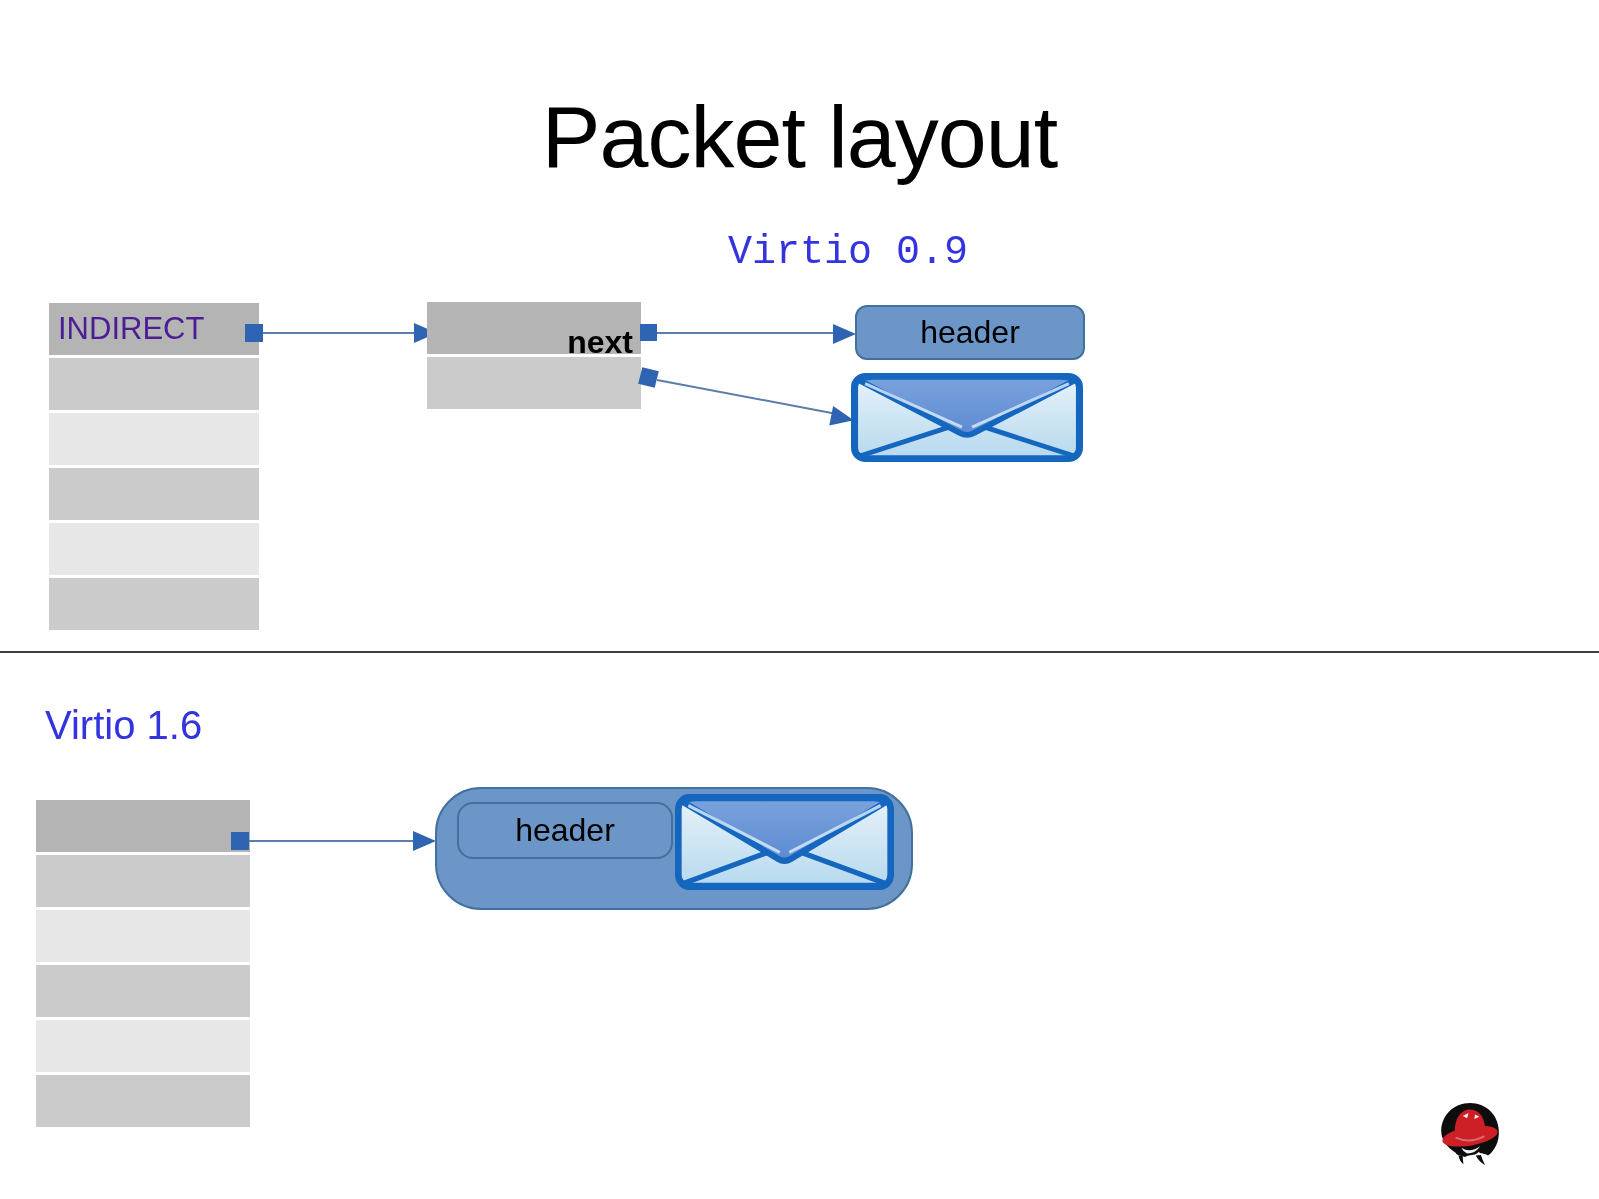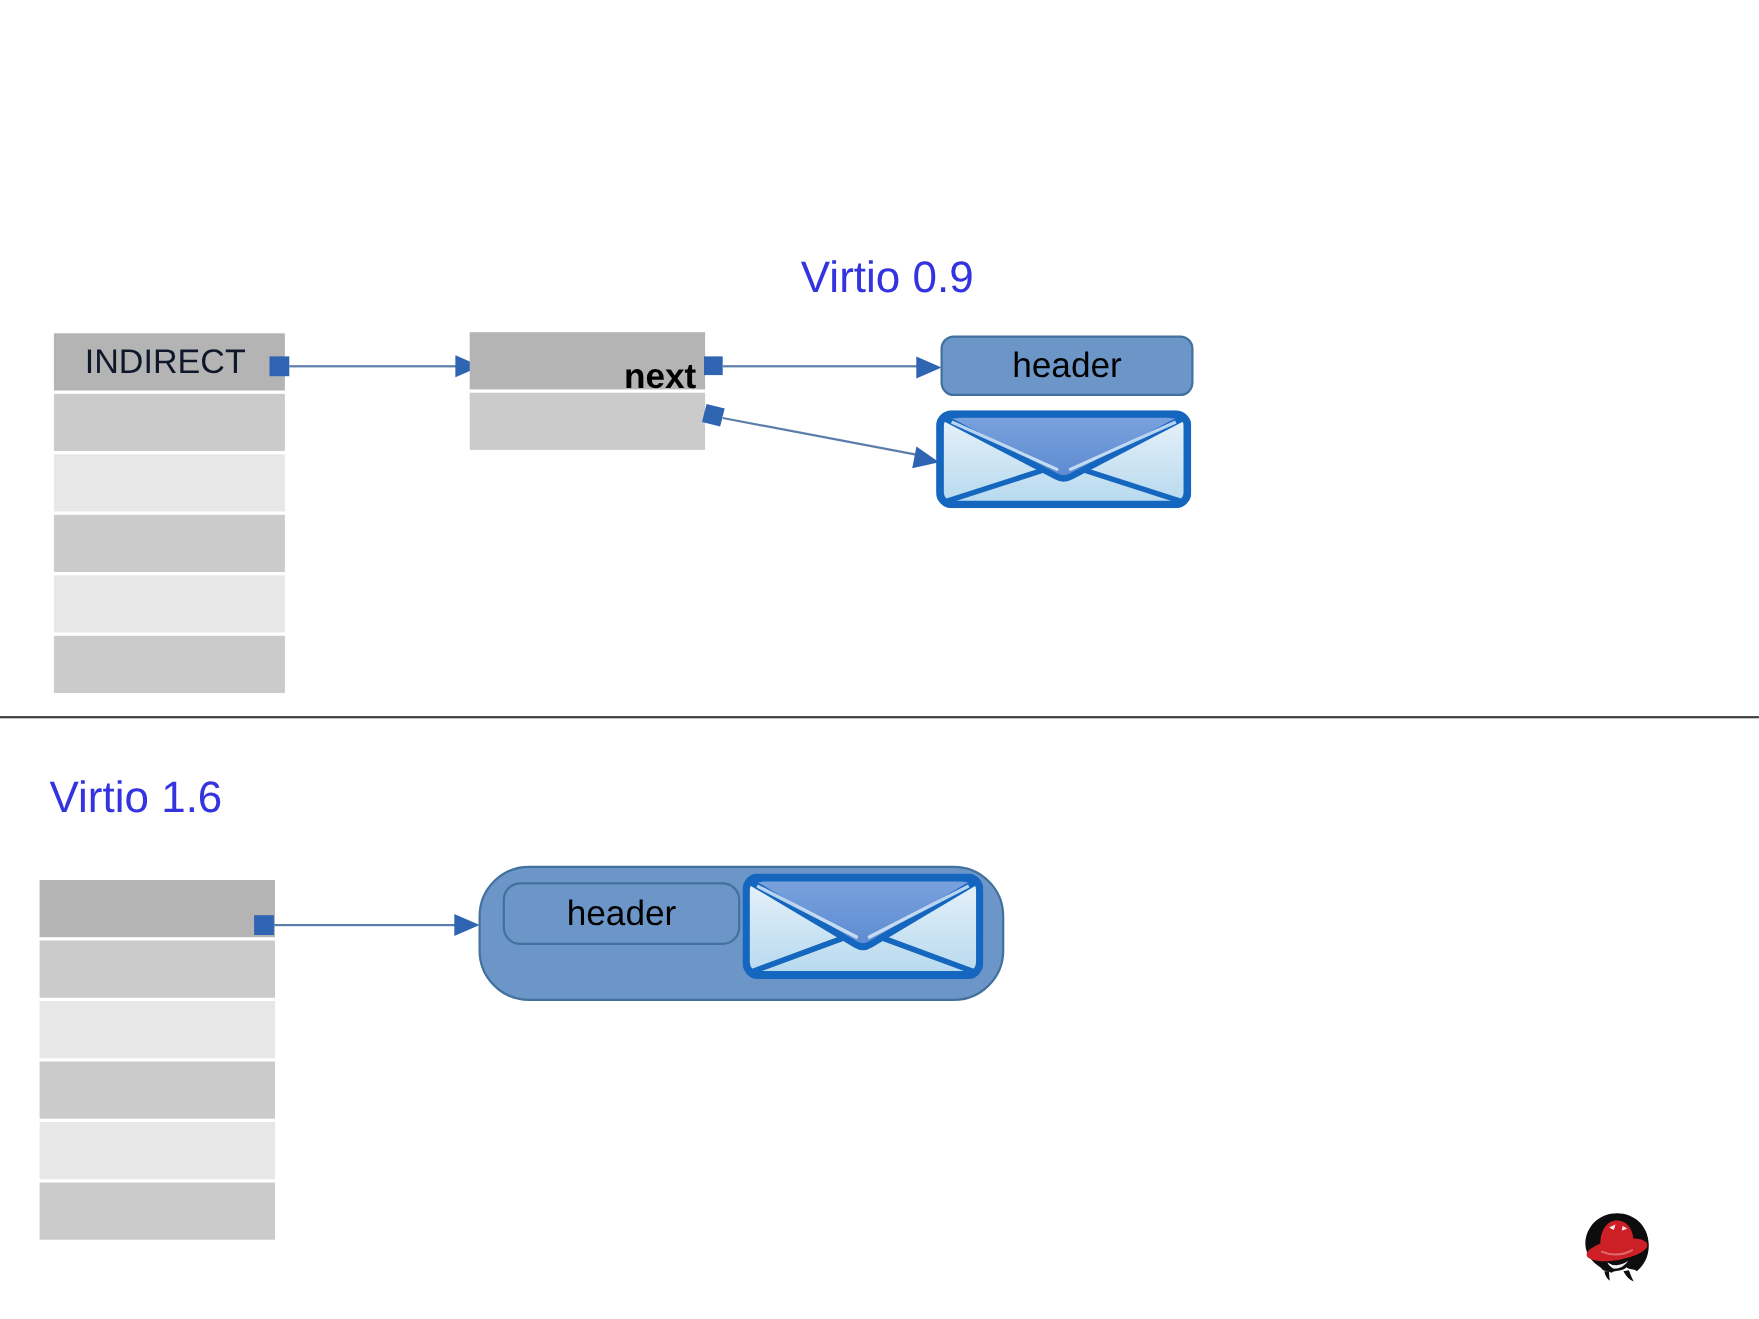--- a/index.html
+++ b/index.html
@@ -6,34 +6,34 @@
   .slide{
     position:relative;width:1599px;height:1199px;background:#ffffff;
     font-family:"Liberation Sans", sans-serif;overflow:hidden;
   }
   .title{
     position:absolute;top:86px;left:0;width:100%;margin:0;
     text-align:center;font-size:88px;font-weight:400;color:#000;
     letter-spacing:-1px;
   }
   .section-label{position:absolute;font-size:40px;color:var(--label-blue);}
-  .label-v09{left:728px;top:230px;}
+  .label-v09{left:728px;top:230px;font-family:Liberation Mono, monospace;}
   .label-v10{left:45px;top:703px;}
 
   
   .table{position:absolute;width:210px;}
   .t1{left:49px;top:303px;}
   .t2{left:36px;top:800px;width:214px;}
   .row{height:52px;margin-bottom:3px;position:relative;}
   .shade-dark{background:var(--row-dark);}
   .shade-medium{background:var(--row-medium);}
   .shade-light{background:var(--row-light);}
   .row-label{
-    display:block;line-height:52px;padding-left:28px;
-    font-size:31px;color:#0f172a;white-space:nowrap;
+    display:block;line-height:52px;padding-left:9px;
+    font-size:31px;color:#4c1d95;white-space:nowrap;
   }
 
   
   .descbox{position:absolute;left:427px;top:302px;width:214px;}
   .descbox .row:first-child{height:56px;}
   .next-label{
     position:absolute;right:8px;top:22px;font-size:32px;color:#000;z-index:2;font-weight:bold;
   }
 
   
@@ -87,20 +87,21 @@
   }
   .env2{position:absolute;left:238px;top:5px;width:219px;height:96px;}
 
   .redhat{position:absolute;left:1434px;top:1100px;width:72px;height:68px;}
 </style>
 </head>
 <body>
 
 <div class="slide">
 
+  <h1 class="title">Packet layout</h1>
 
   <div class="section-label label-v09">Virtio 0.9</div>
 
   <div class="table t1">
       <div class="row shade-dark">
         <span class="row-label">INDIRECT</span>
       </div>
       <div class="row shade-medium"></div>
       <div class="row shade-light"></div>
       <div class="row shade-medium"></div>

